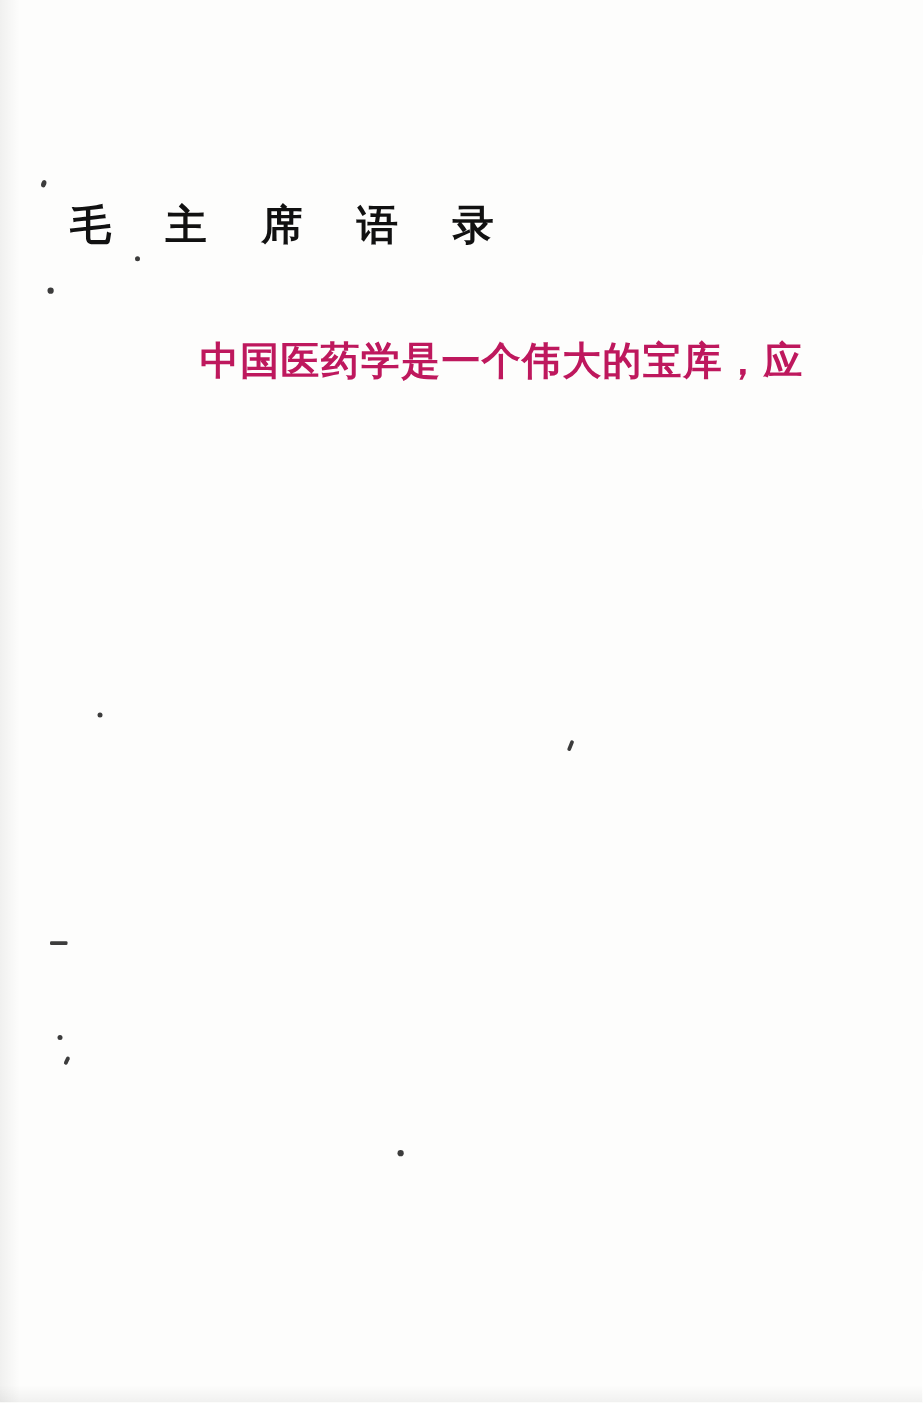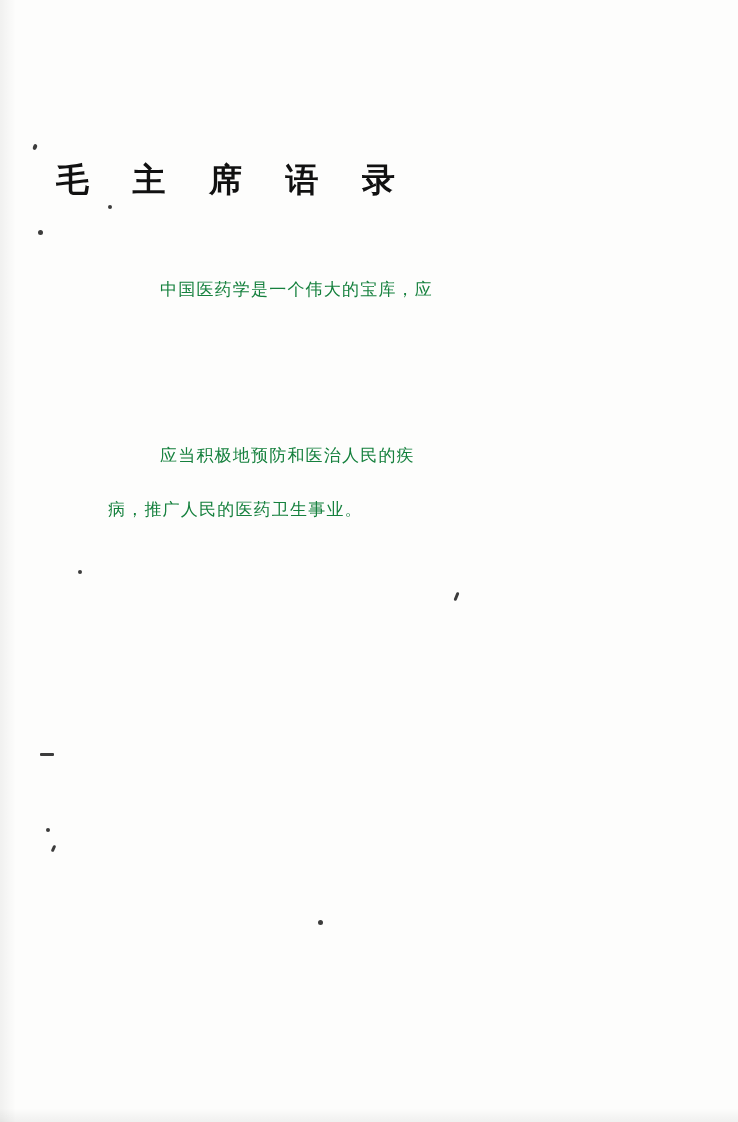--- a/index.html
+++ b/index.html
@@ -55,25 +55,25 @@
 
   .quote-block {
     position: absolute;
     left: 108px;
     width: 540px;
   }
   .quote-block.q1 { top: 262px; }
   .quote-block.q2 { top: 428px; }
 
   .quote-line {
-    font-size: 17px;
+    font-size: 31px;
     line-height: 54px;
     letter-spacing: 1.2px;
-    font-weight: 400;
-    color: #15803d;
+    font-weight: 700;
+    color: #be185d;
     white-space: pre;
   }
   .quote-line.indent {
     text-indent: 52px;
   }
 
   
   .edge-left {
     position: absolute;
     left: 0; top: 0; bottom: 0; width: 16px;
@@ -102,18 +102,14 @@
   <div class="speck s7"></div>
   <div class="speck s8"></div>
   <div class="speck s9"></div>
 
   <div class="title">毛 主 席 语 录</div>
 
   <div class="quote-block q1">
     <div class="quote-line indent">中国医药学是一个伟大的宝库，应</div>
   </div>
 
-  <div class="quote-block q2">
-    <div class="quote-line indent">应当积极地预防和医治人民的疾</div>
-    <div class="quote-line">病，推广人民的医药卫生事业。</div>
-  </div>
 
 </div>
 
 </body></html>

